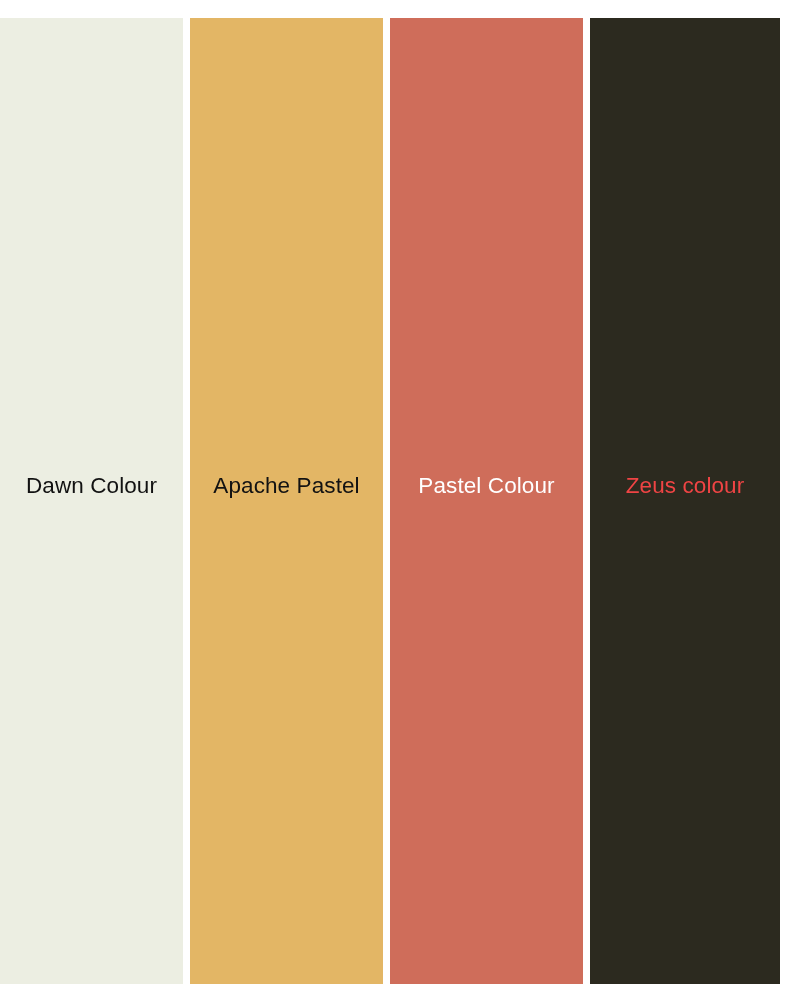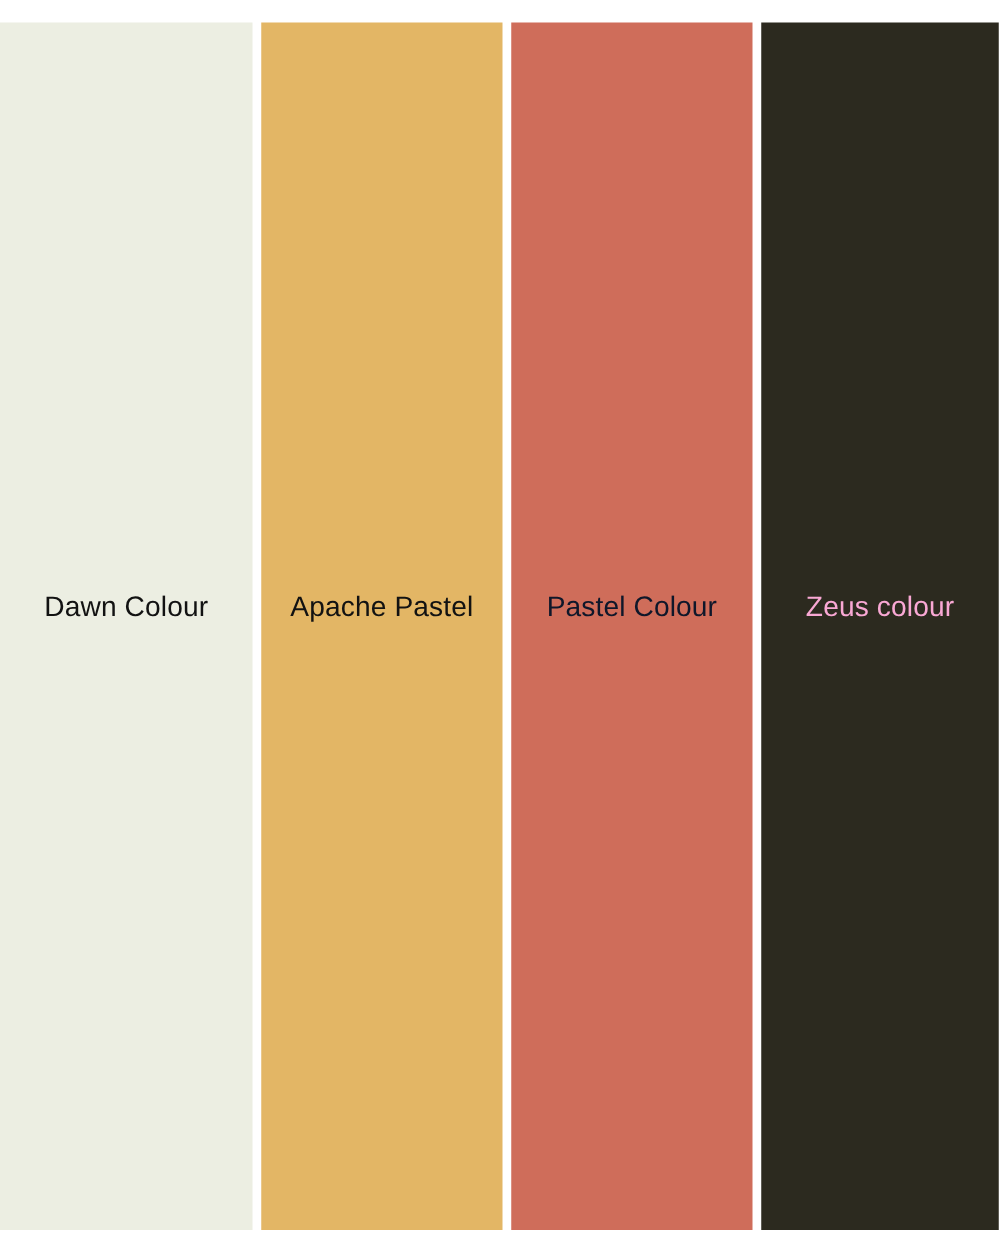--- a/index.html
+++ b/index.html
@@ -30,21 +30,21 @@
     position: relative;
     height: 100%;
     box-sizing: border-box;
     display: flex;
     flex-direction: column;
     align-items: center;
     justify-content: flex-start;
   }
 
   
-  .swatch-0 { width: 202px; margin-left: 0px; }
+  .swatch-0 { width: 183px; margin-left: 0px; }
   .swatch-1 { width: 193px; margin-left: 7px; }
   .swatch-2 { width: 193px; margin-left: 7px; }
   .swatch-3 { width: 190px; margin-left: 7px; }
 
   .swatch-label {
     position: absolute;
     left: 0;
     right: 0;
     top: 452px;
     text-align: center;
@@ -74,24 +74,24 @@
     </div>
   </div>
 
   <div class="swatch swatch-1" style="background: rgb(227, 182, 101);">
     <div class="swatch-label text-dark" style="color: rgb(18, 18, 18);">
       <span class="swatch-name">Apache Pastel</span>
     </div>
   </div>
 
   <div class="swatch swatch-2" style="background: rgb(207, 109, 90);">
-    <div class="swatch-label text-dark" style="color: #0f172a;">
+    <div class="swatch-label text-dark" style="color: #ffffff;">
       <span class="swatch-name">Pastel Colour</span>
     </div>
   </div>
 
   <div class="swatch swatch-3" style="background: rgb(44, 42, 31);">
-    <div class="swatch-label text-light" style="color: #f9a8d4;">
+    <div class="swatch-label text-light" style="color: #ef4444;">
       <span class="swatch-name">Zeus colour</span>
     </div>
   </div>
 
 </div>
 
 </body></html>

